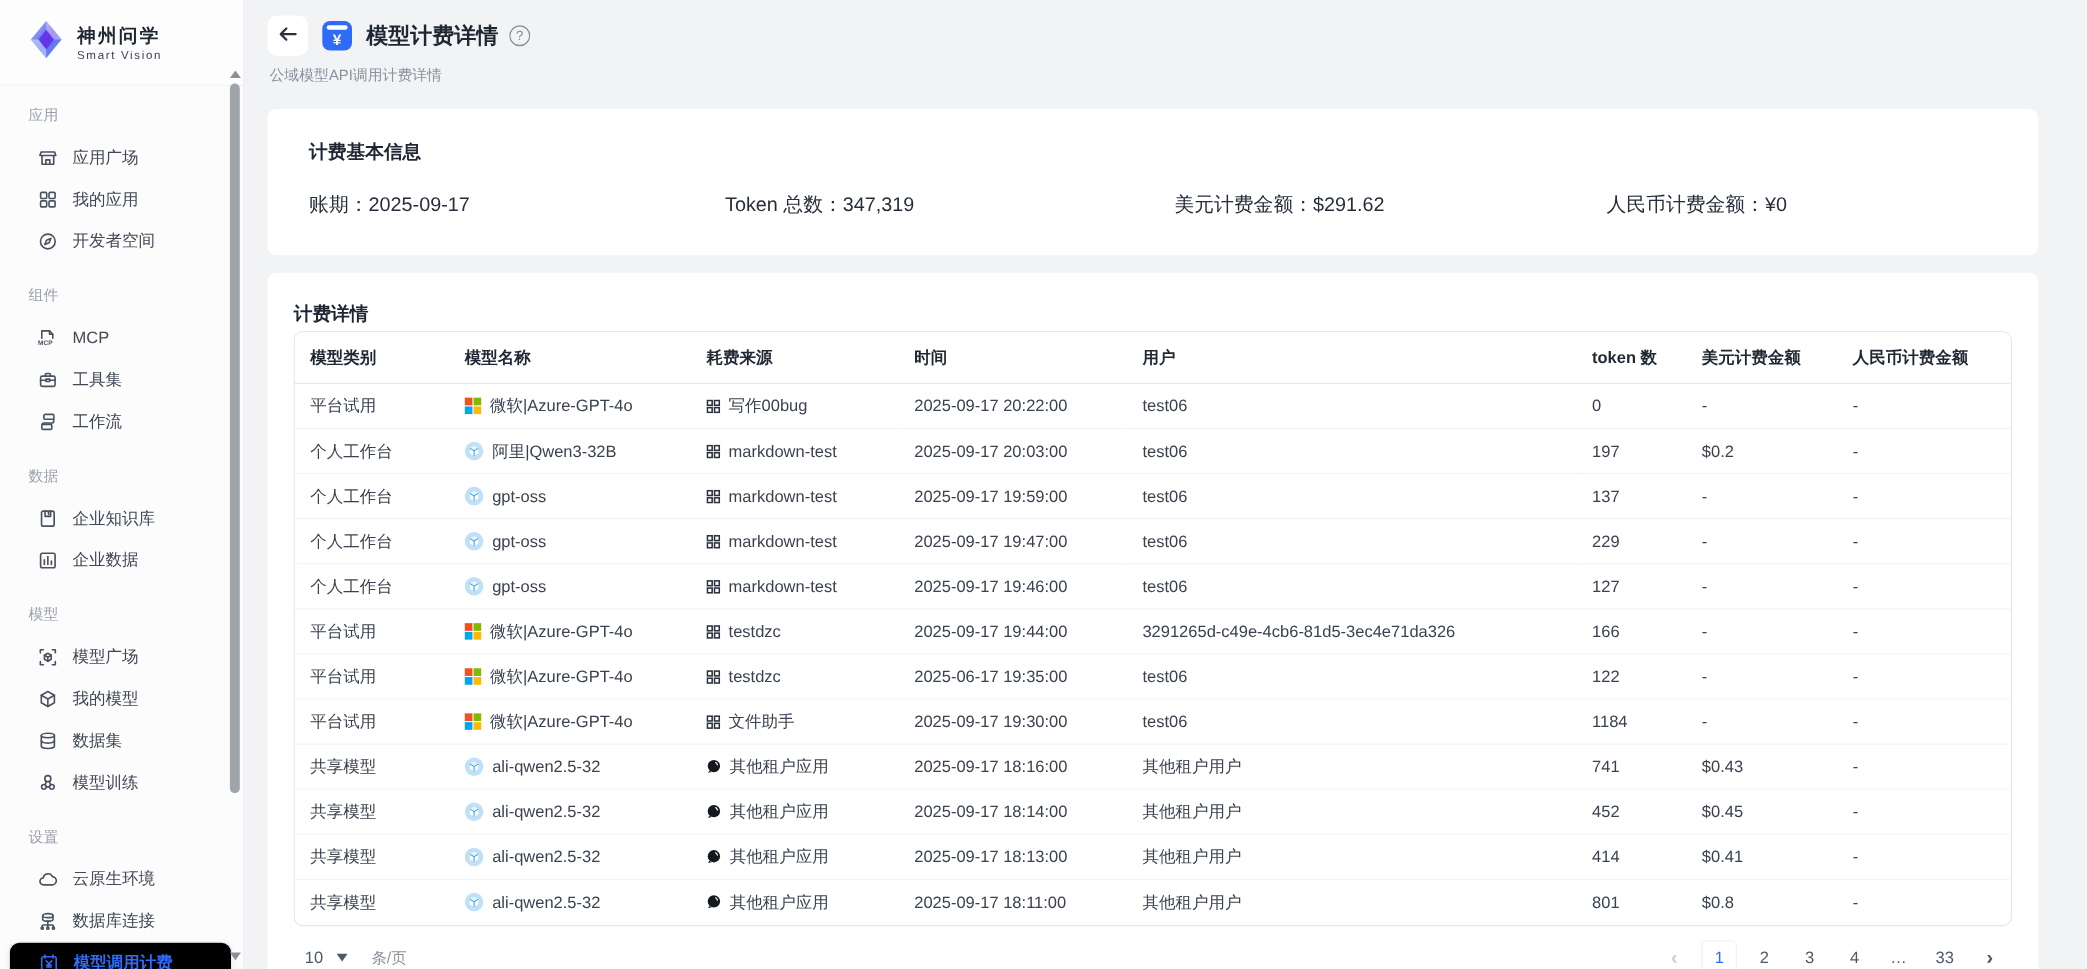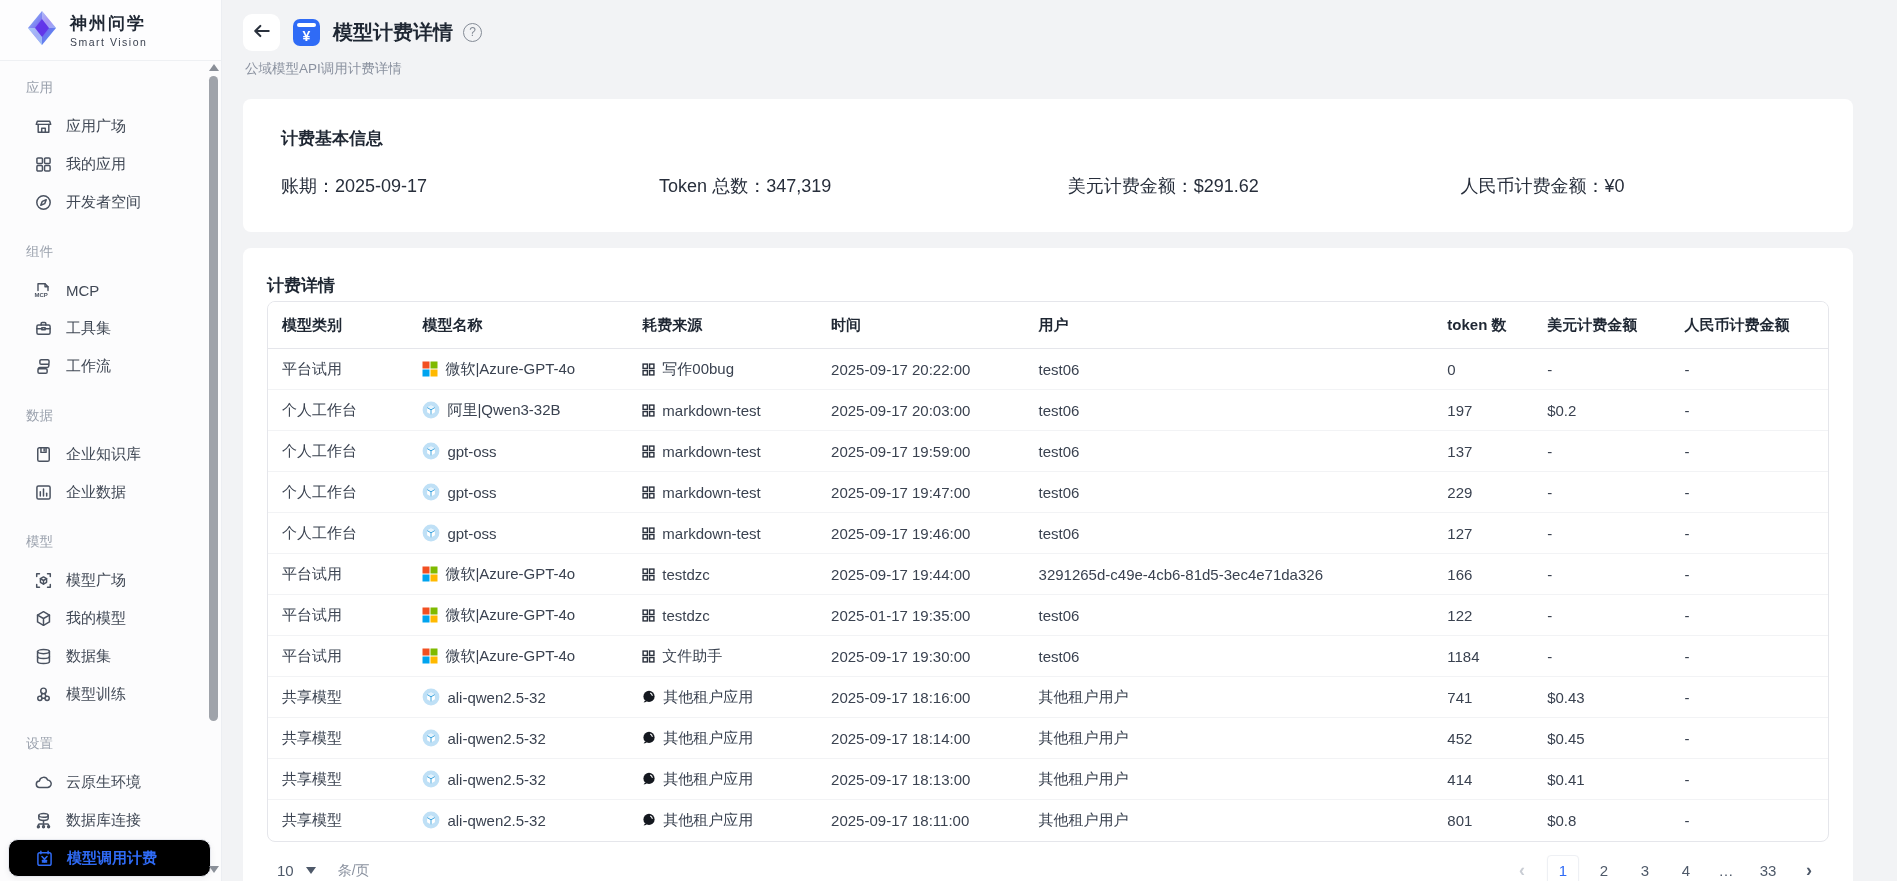--- a/index.html
+++ b/index.html
@@ -2,21 +2,21 @@
 <html><head>
 <meta charset="utf-8">
 <style>
   * { margin:0; padding:0; box-sizing:border-box; }
   html,body { width:1897px; height:881px; overflow:hidden; }
   body { font-family:"Liberation Sans","DejaVu Sans",sans-serif; background:#f2f3f5; color:#1f2733; }
   .app { display:flex; width:100%; height:100%; }
 
   
   .sidebar { position:relative; width:222px; height:100%; background:#fcfcfd; border-right:1px solid #eceef2; flex:none; }
-  .brand { height:61px; display:flex; align-items:center; gap:10px; padding-left:24px; background:#fdfdfe; border-bottom:1px solid #eef0f3; }
+  .brand { height:78px; display:flex; align-items:center; gap:10px; padding-left:24px; background:#fdfdfe; border-bottom:1px solid #eef0f3; }
   .brand-name { font-size:17px; font-weight:bold; letter-spacing:2px; color:#1f2733; }
   .brand-sub { font-size:10.5px; color:#3b4250; letter-spacing:1.5px; margin-top:1px; }
   .nav { padding-bottom:4px; }
   .nav-section { margin-top:22px; }
   .nav-section:first-child { margin-top:18px; }
   .nav-label { font-size:13.5px; color:#9aa1ad; margin:0 0 10px 26px; height:18px; line-height:18px; }
   .nav-item { display:flex; align-items:center; gap:14px; height:38px; padding-left:26px; margin:0 10px 0 8px; font-size:15px; color:#404855; cursor:pointer; border-radius:10px; }
   .nav-item .icn { display:inline-flex; width:18px; height:18px; align-items:center; justify-content:center; }
   .nav-item.active { background:#000000; border:1px solid #e7e9ef; box-shadow:0 2px 6px rgba(31,39,51,.06); color:#2f6bf6; font-weight:bold; }
   .nav-item.active svg path, .nav-item.active svg rect, .nav-item.active svg circle, .nav-item.active svg ellipse { stroke:#2f6bf6; }
@@ -542,21 +542,21 @@
                       <svg width="13" height="13" viewBox="0 0 12 12" fill="none" stroke="#2a313d" stroke-width="1.3">
                         <rect x="1" y="1" width="4" height="4"></rect>
                         <rect x="7" y="1" width="4" height="4"></rect>
                         <rect x="1" y="7" width="4" height="4"></rect>
                         <rect x="7" y="7" width="4" height="4"></rect>
                       </svg>
                     </span>
                     <span>testdzc</span>
                   </div>
                 </td>
-                <td>2025-01-17 19:35:00</td>
+                <td>2025-06-17 19:35:00</td>
                 <td>test06</td>
                 <td>122</td>
                 <td>-</td>
                 <td>-</td>
               </tr>
               <tr>
                 <td>平台试用</td>
                 <td>
                   <div class="cell-flex">
                     <span class="icn">

